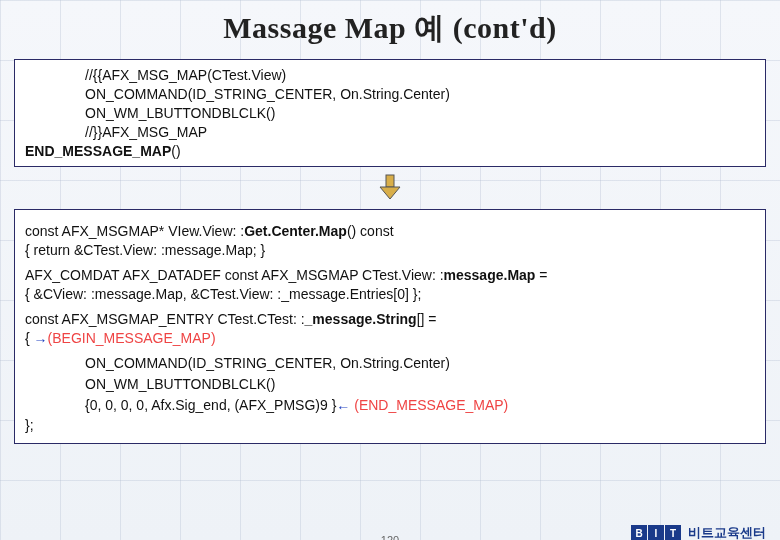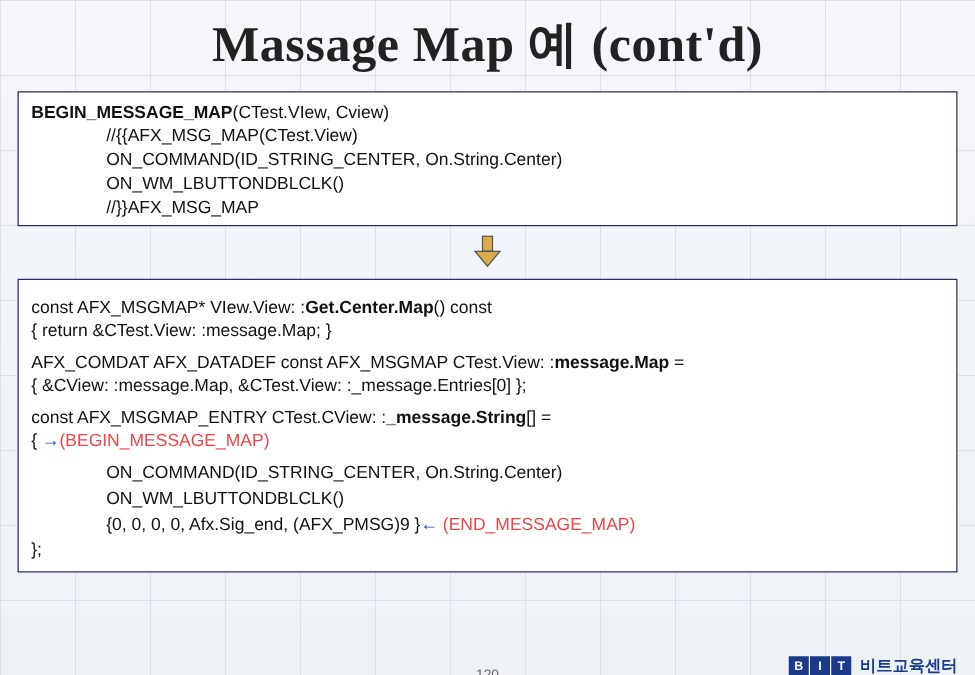--- a/index.html
+++ b/index.html
@@ -20,21 +20,21 @@
     background-size: 60px 60px;
     pointer-events: none;
   }
   .page {
     position: relative;
     width: 100%;
     height: 100%;
   }
   .title {
     text-align: center;
-    font-size: 40px;
+    font-size: 30px;
     margin: 8px 0 10px 0;
     letter-spacing: 0.5px;
     color: #222;
   }
   .box {
     margin: 6px 14px;
     border: 1px solid #2a2a66;
     background: #fff;
     padding: 6px 10px;
     font-family: "Arial", "Helvetica", sans-serif;
@@ -96,27 +96,27 @@
 </head>
 <body>
 
 <div class="grid-bg"></div>
 
 <div class="page">
 
   <h1 class="title">Massage Map 예 (cont'd)</h1>
 
   <div class="box">
-    <div>
-      <span class="bold">BEGIN_MESSAGE_MAP</span><span>(CTest.VIew, Cview)</span>
-    </div>
     <div><span class="indent">//{{AFX_MSG_MAP(CTest.View)</span></div>
     <div><span class="indent">ON_COMMAND(ID_STRING_CENTER, On.String.Center)</span></div>
     <div><span class="indent">ON_WM_LBUTTONDBLCLK()</span></div>
     <div><span class="indent">//}}AFX_MSG_MAP</span></div>
+    <div>
+      <span class="bold">END_MESSAGE_MAP</span><span>()</span>
+    </div>
   </div>
 
   <div class="arrow-wrap">
     <svg width="36" height="30">
       <rect x="14" y="2" width="8" height="12" fill="#d8ae4a" stroke="#555"></rect>
       <polygon points="8,14 28,14 18,26" fill="#d8ae4a" stroke="#555"></polygon>
     </svg>
   </div>
 
   <div class="box">
@@ -125,21 +125,21 @@
       <span>const AFX_MSGMAP* VIew.View: :</span><span class="bold">Get.Center.Map</span><span>() const</span><br>
       <span>{ return &amp;CTest.View: :message.Map; }</span>
     </div>
 
     <div class="para">
       <span>AFX_COMDAT AFX_DATADEF const AFX_MSGMAP CTest.View: :</span><span class="bold">message.Map</span><span> =</span><br>
       <span>{ &amp;CView: :message.Map, &amp;CTest.View: :_message.Entries[0] };</span>
     </div>
 
     <div class="para">
-      <span>const AFX_MSGMAP_ENTRY CTest.CView: :</span><span class="bold">_message.String</span><span>[] =</span><br>
+      <span>const AFX_MSGMAP_ENTRY CTest.CTest: :</span><span class="bold">_message.String</span><span>[] =</span><br>
       <span>{ </span><span class="blue">→</span><span class="green">(BEGIN_MESSAGE_MAP)</span>
     </div>
     <div class="para tight"><span class="indent">ON_COMMAND(ID_STRING_CENTER, On.String.Center)</span></div>
     <div class="para tight"><span class="indent">ON_WM_LBUTTONDBLCLK()</span></div>
     <div class="para tight">
       <span class="indent">{0, 0, 0, 0, Afx.Sig_end, (AFX_PMSG)9 } </span><span class="blue">←</span><span class="green"> (END_MESSAGE_MAP)</span>
     </div>
     <div class="para tight"><span>};</span></div>
 
   </div>

